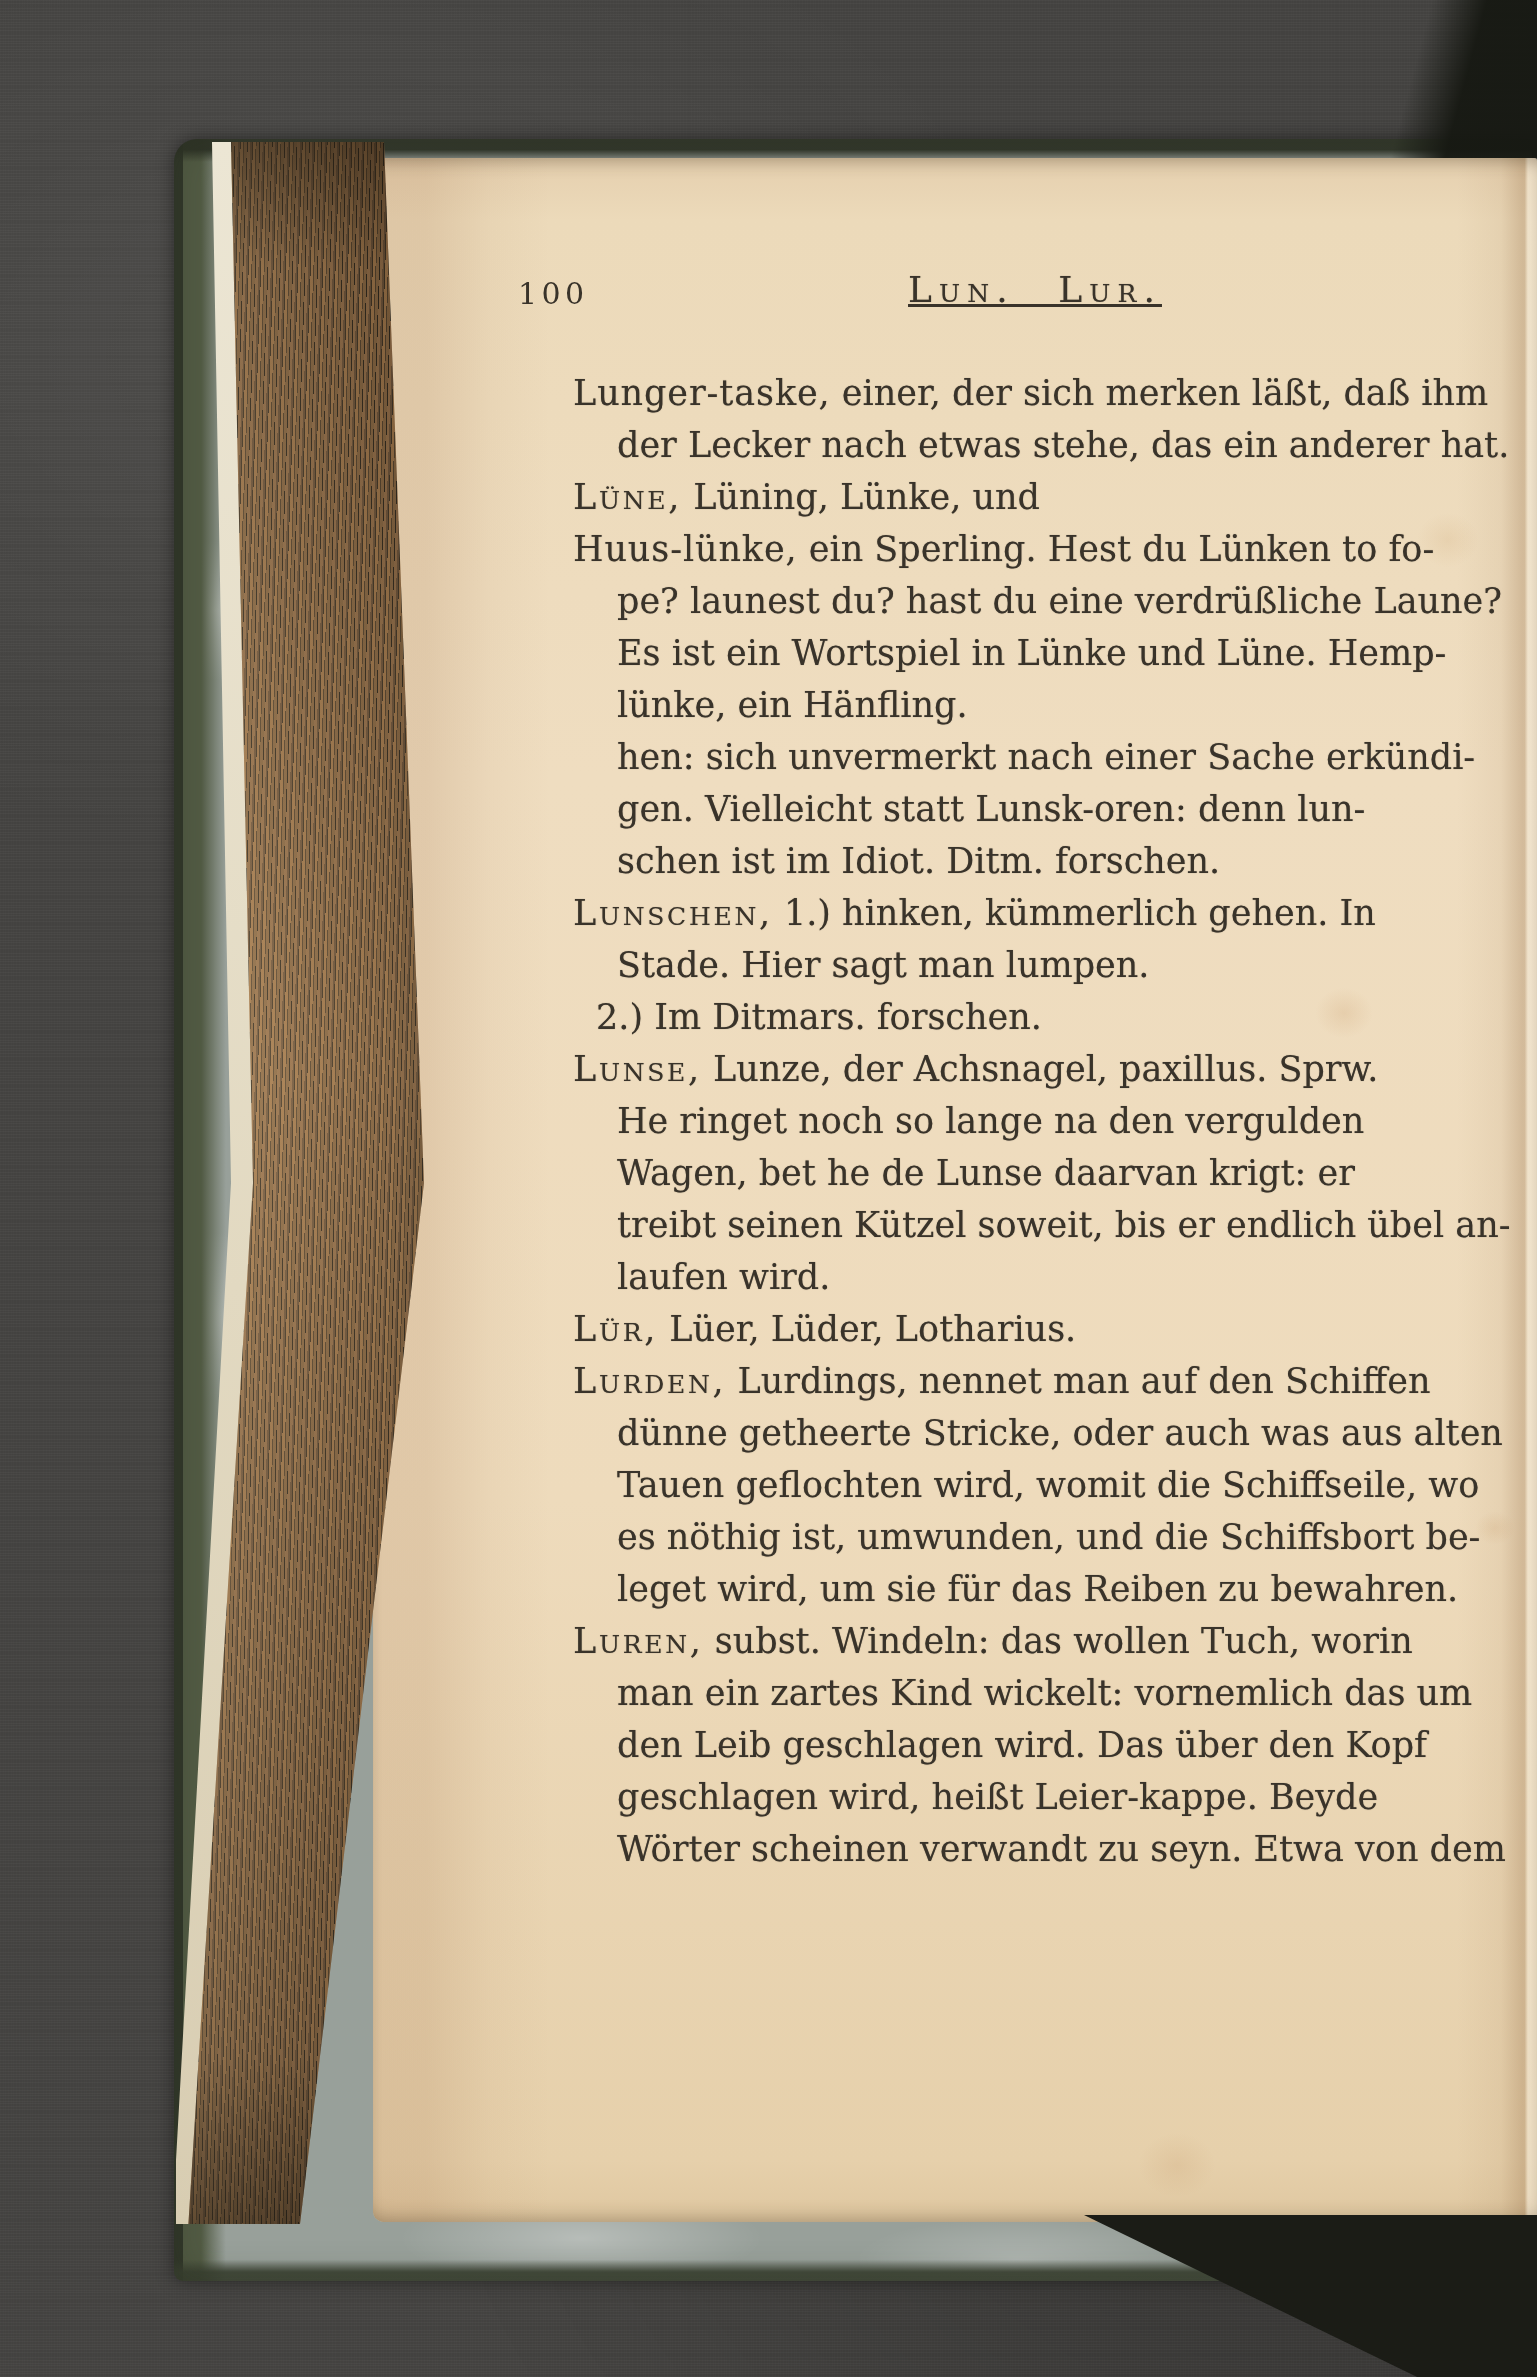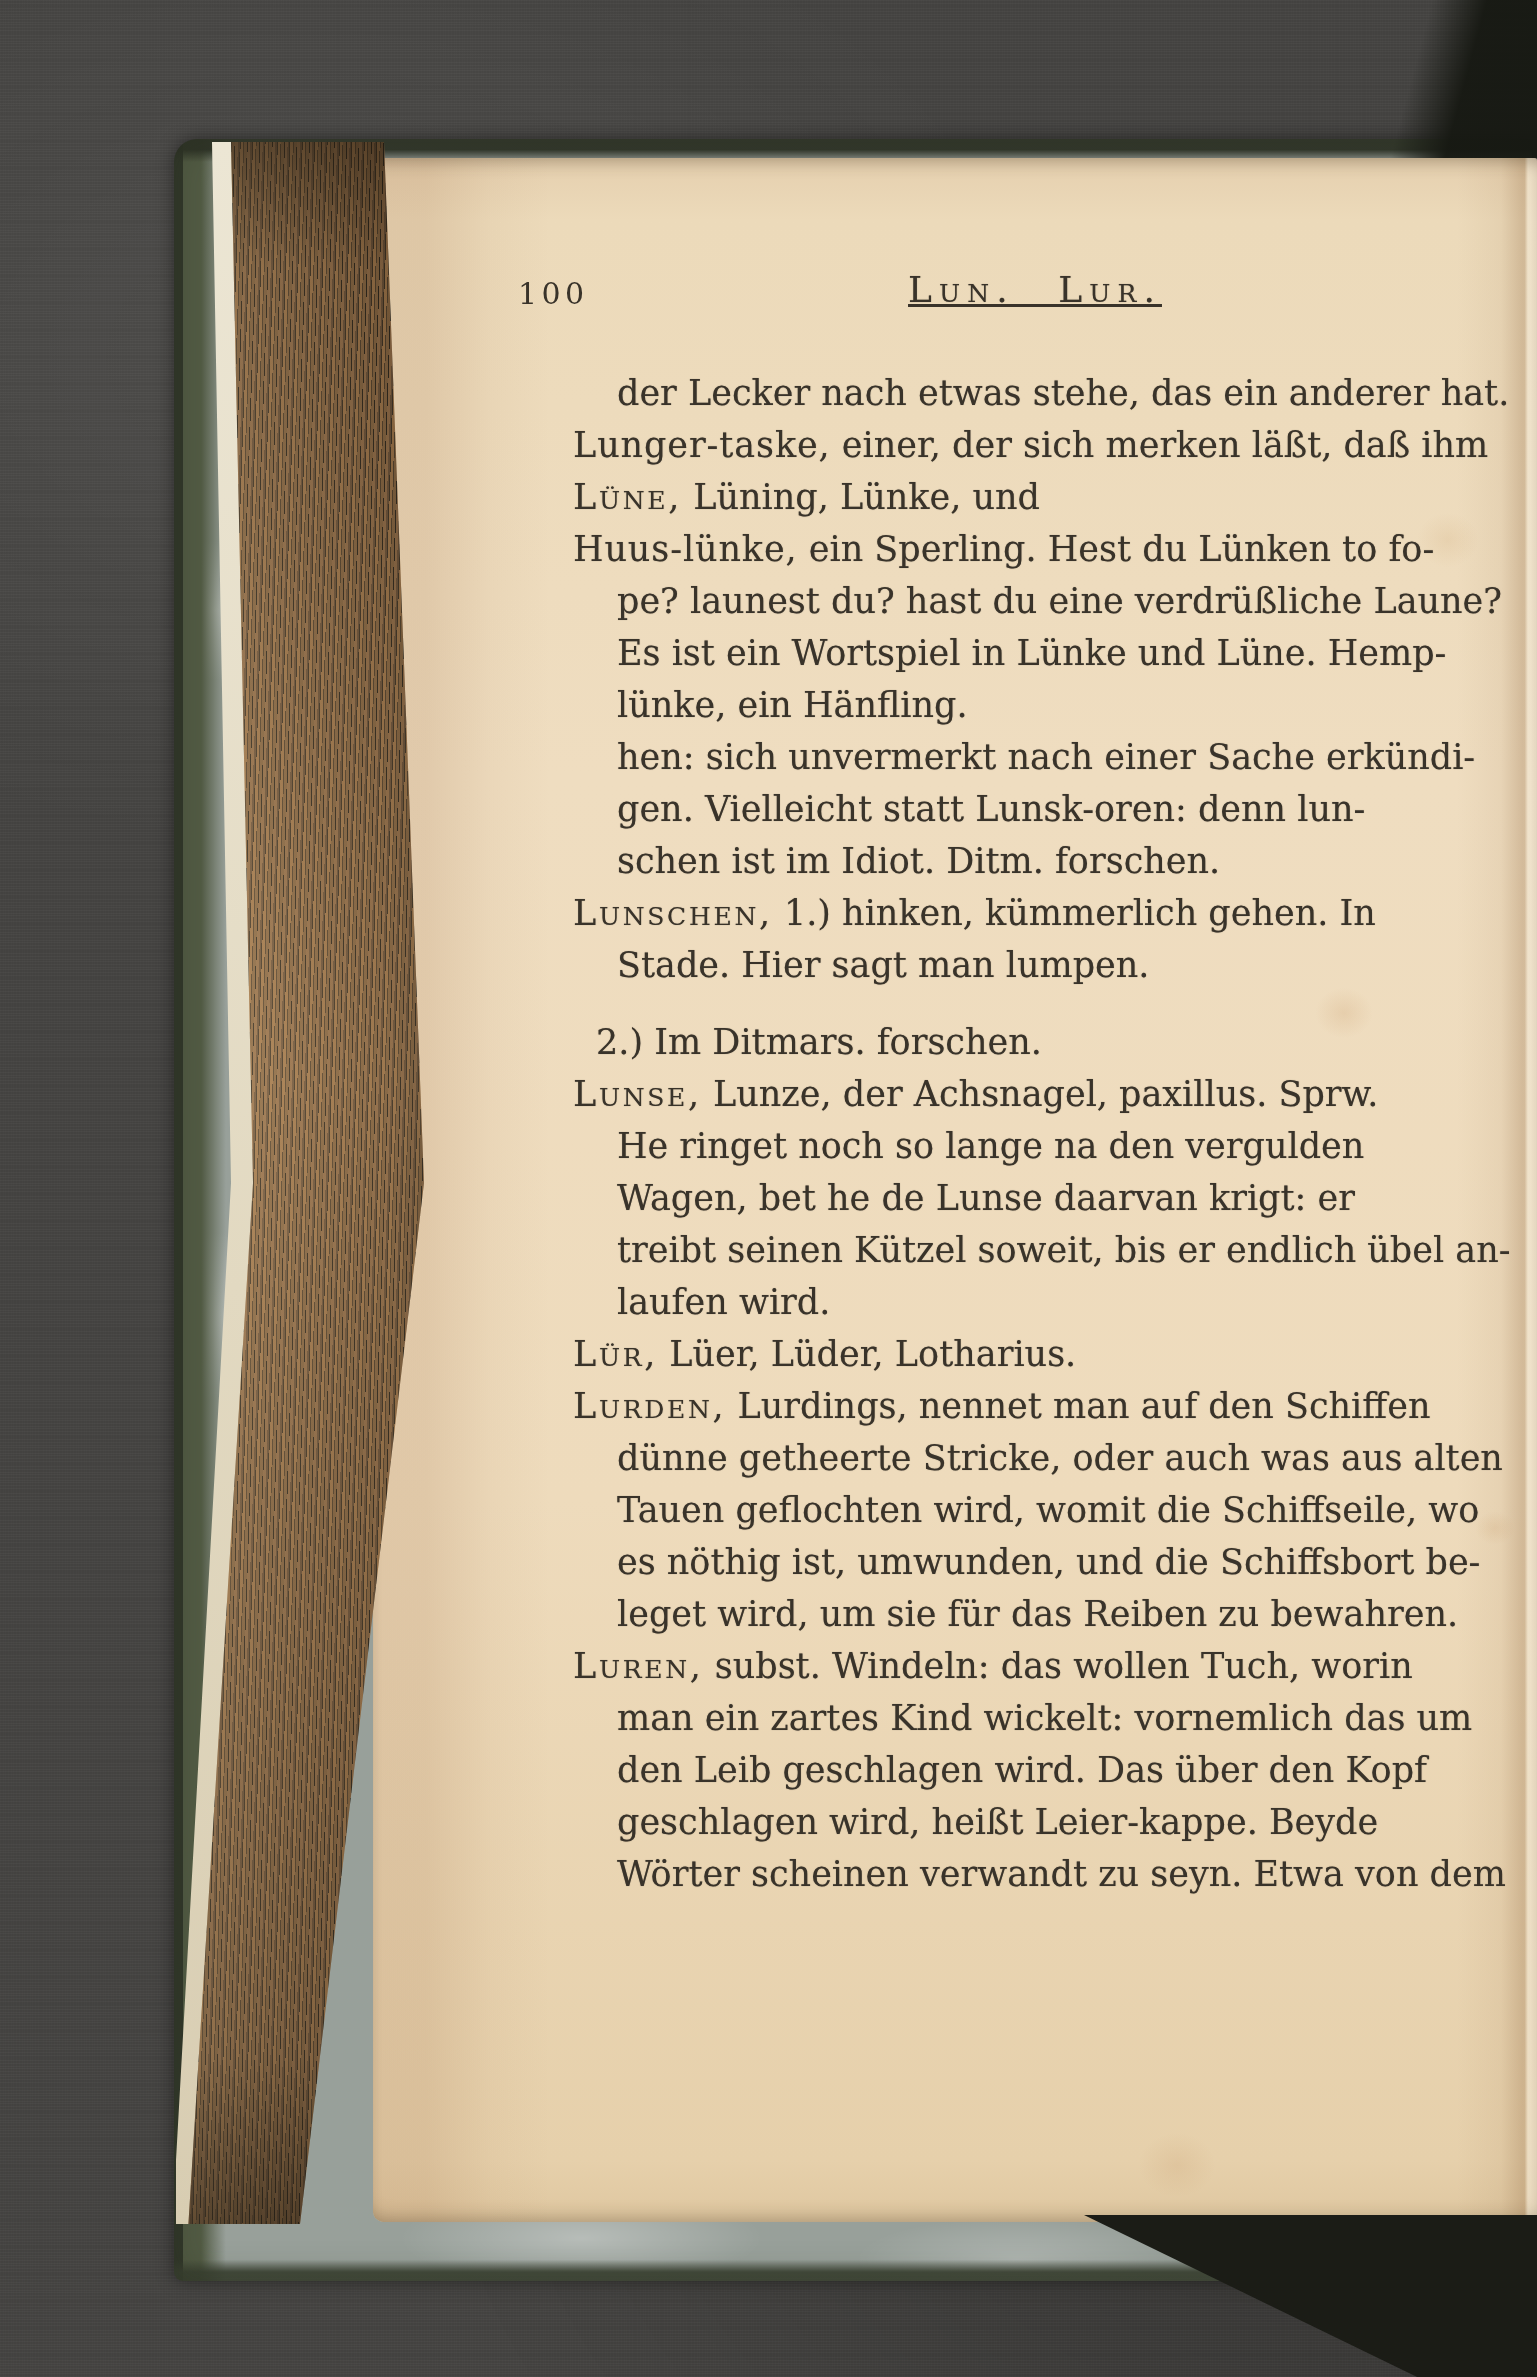--- a/index.html
+++ b/index.html
@@ -89,40 +89,40 @@
     font-size:36px;letter-spacing:7.1px;word-spacing:25px;color:var(--ink,#39332a);
     text-shadow:0 0 0.9px rgba(45,40,30,.55);
     text-decoration:underline;
   }
   .textblock{position:absolute;left:200px;top:209px;width:924px;}
   .text-line{
     white-space:nowrap;height:52px;line-height:52px;font-size:35px;
     color:var(--ink,#39332a);text-shadow:0 0 0.9px rgba(45,40,30,.5);
   }
   .indent-cont{padding-left:44px;}
-  .indent-sub{padding-left:23px;margin-top:25px;}
+  .indent-sub{padding-left:23px;}
   .indent-catch{text-align:right;padding-right:16px;}
   .headword{letter-spacing:0.9px;}
   .headword.caps{font-variant:small-caps;letter-spacing:2.7px;}
 </style>
 </head>
 <body>
 
 <div class="scene">
   <div class="cover"></div>
   <div class="sliver"></div>
 
   <div class="page">
     <div class="pagehead">
       <span class="pageno">100</span>
       <span class="runhead">Lun. Lur.</span>
     </div>
     <div class="textblock">
+        <div class="text-line indent-entry"><span class="headword roman">Lunger-taske,</span> <span>einer, der sich merken läßt, daß ihm</span></div>
         <div class="text-line indent-cont"><span>der Lecker nach etwas stehe, das ein anderer hat.</span></div>
-        <div class="text-line indent-entry"><span class="headword roman">Lunger-taske,</span> <span>einer, der sich merken läßt, daß ihm</span></div>
         <div class="text-line indent-entry"><span class="headword caps">Lüne,</span> <span>Lüning, Lünke, und</span></div>
         <div class="text-line indent-entry"><span class="headword roman">Huus-lünke,</span> <span>ein Sperling. Hest du Lünken to fo-</span></div>
         <div class="text-line indent-cont"><span>pe? launest du? hast du eine verdrüßliche Laune?</span></div>
         <div class="text-line indent-cont"><span>Es ist ein Wortspiel in Lünke und Lüne. Hemp-</span></div>
         <div class="text-line indent-cont"><span>lünke, ein Hänfling.</span></div>
         <div class="text-line indent-cont"><span>hen: sich unvermerkt nach einer Sache erkündi-</span></div>
         <div class="text-line indent-cont"><span>gen. Vielleicht statt Lunsk-oren: denn lun-</span></div>
         <div class="text-line indent-cont"><span>schen ist im Idiot. Ditm. forschen.</span></div>
         <div class="text-line indent-entry"><span class="headword caps">Lunschen,</span> <span>1.) hinken, kümmerlich gehen. In</span></div>
         <div class="text-line indent-cont"><span>Stade. Hier sagt man lumpen.</span></div>

